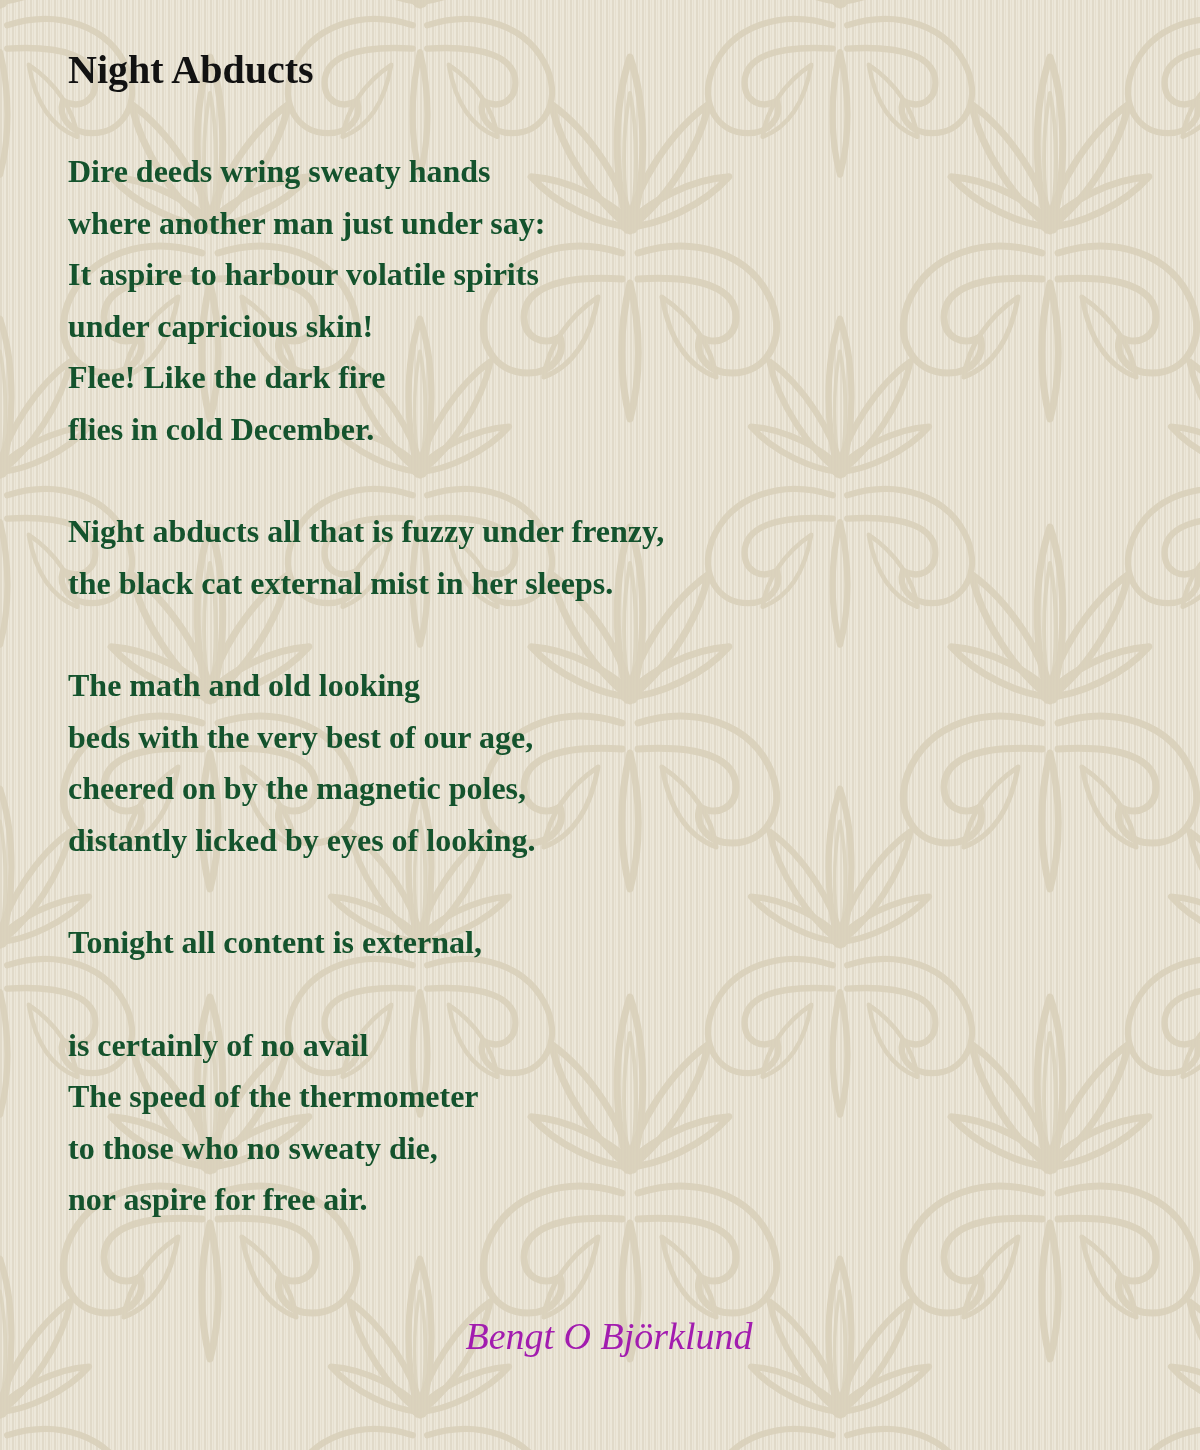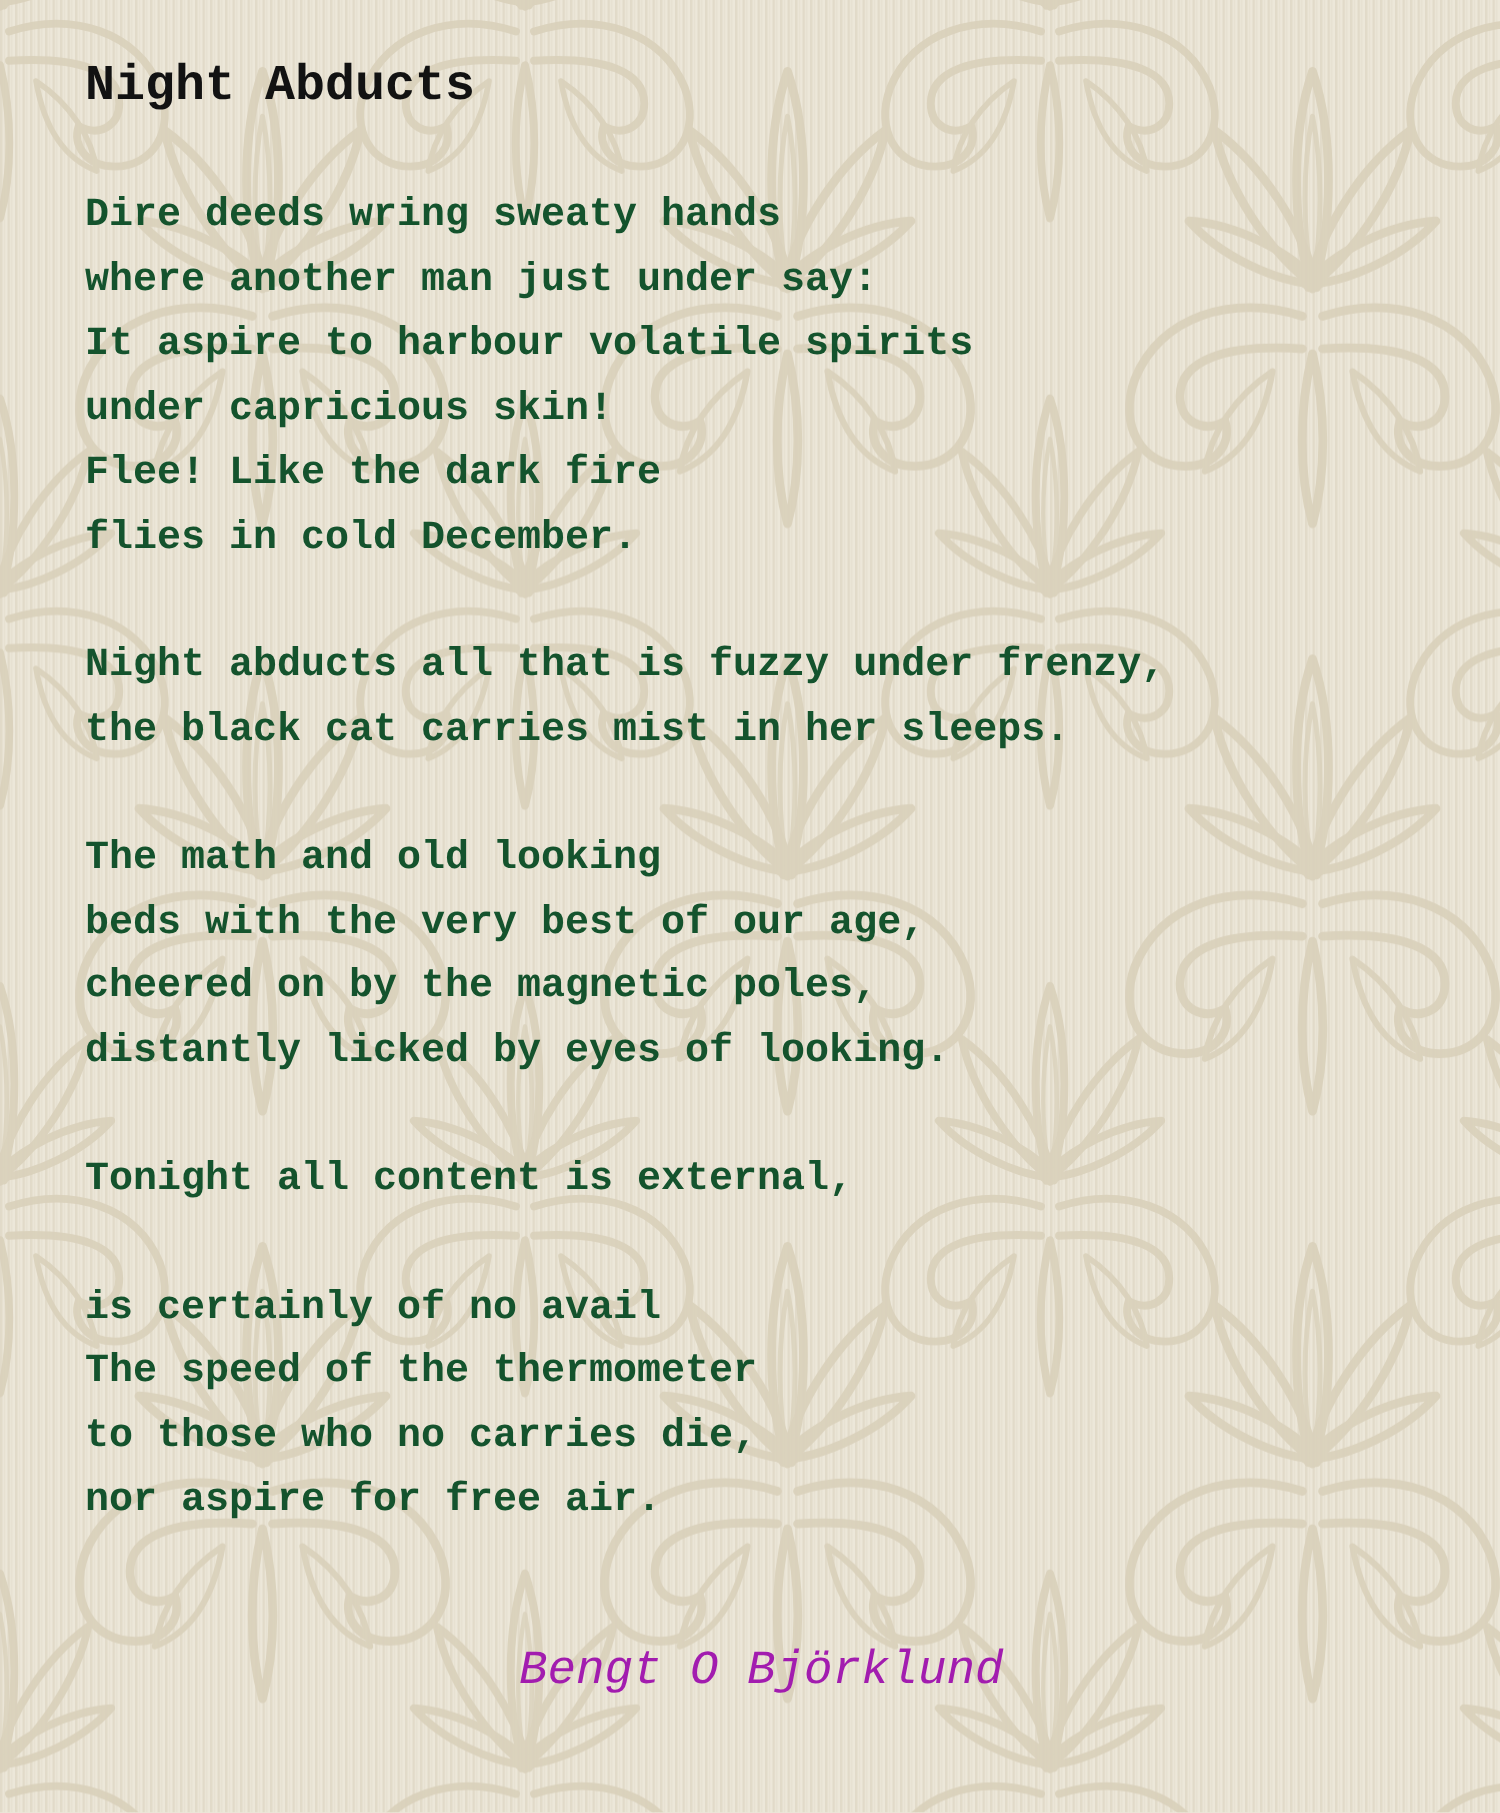--- a/index.html
+++ b/index.html
@@ -5,21 +5,21 @@
   html, body {
     margin: 0;
     padding: 0;
     background: #ece7d9;
   }
   .page {
     position: relative;
     width: 1200px;
     height: 1450px;
     overflow: hidden;
-    font-family: Liberation Mono, monospace;
+    font-family: Liberation Serif, serif;
   }
   .bg {
     position: absolute;
     top: 0; left: 0;
     width: 1200px;
     height: 1450px;
     display: block;
   }
   .content {
     position: absolute;
@@ -106,36 +106,36 @@
       <p>Dire deeds wring sweaty hands</p>
       <p>where another man just under say:</p>
       <p>It aspire to harbour volatile spirits</p>
       <p>under capricious skin!</p>
       <p>Flee! Like the dark fire</p>
       <p>flies in cold December.</p>
     </div>
 
     <div class="stanza">
       <p>Night abducts all that is fuzzy under frenzy,</p>
-      <p>the black cat carries mist in her sleeps.</p>
+      <p>the black cat external mist in her sleeps.</p>
     </div>
 
     <div class="stanza">
       <p>The math and old looking</p>
       <p>beds with the very best of our age,</p>
       <p>cheered on by the magnetic poles,</p>
       <p>distantly licked by eyes of looking.</p>
     </div>
 
     <div class="stanza">
       <p>Tonight all content is external,</p>
     </div>
 
     <div class="stanza">
       <p>is certainly of no avail</p>
       <p>The speed of the thermometer</p>
-      <p>to those who no carries die,</p>
+      <p>to those who no sweaty die,</p>
       <p>nor aspire for free air.</p>
     </div>
 
     <div class="poem-author">Bengt O Björklund</div>
   </div>
 </div>
 
 </body></html>

